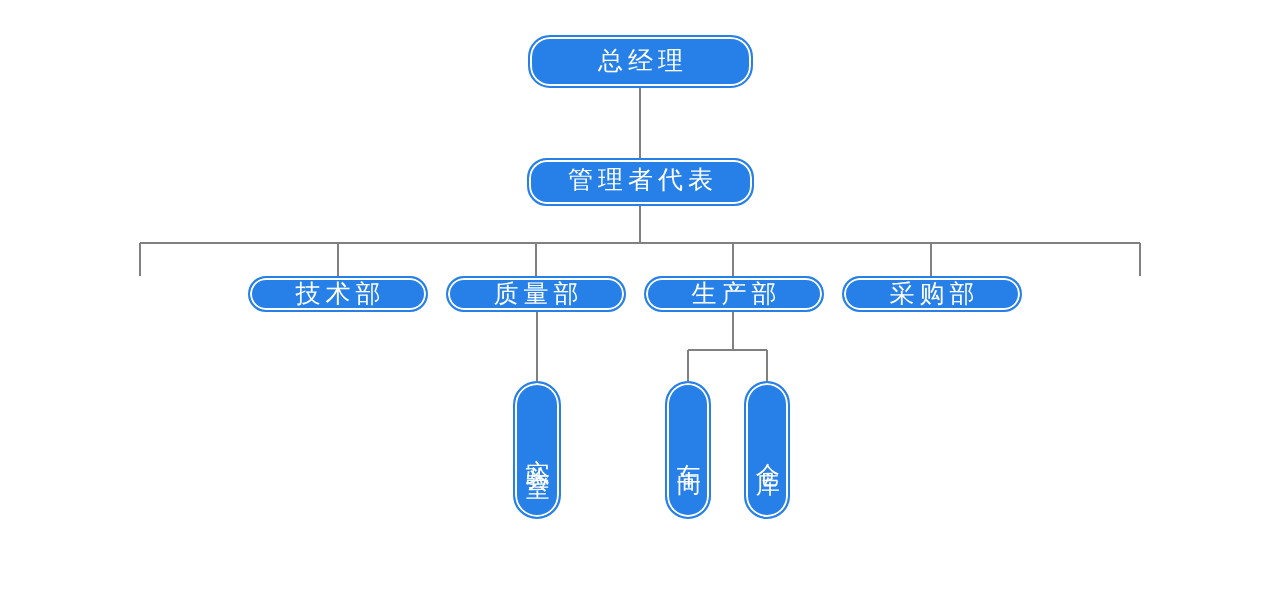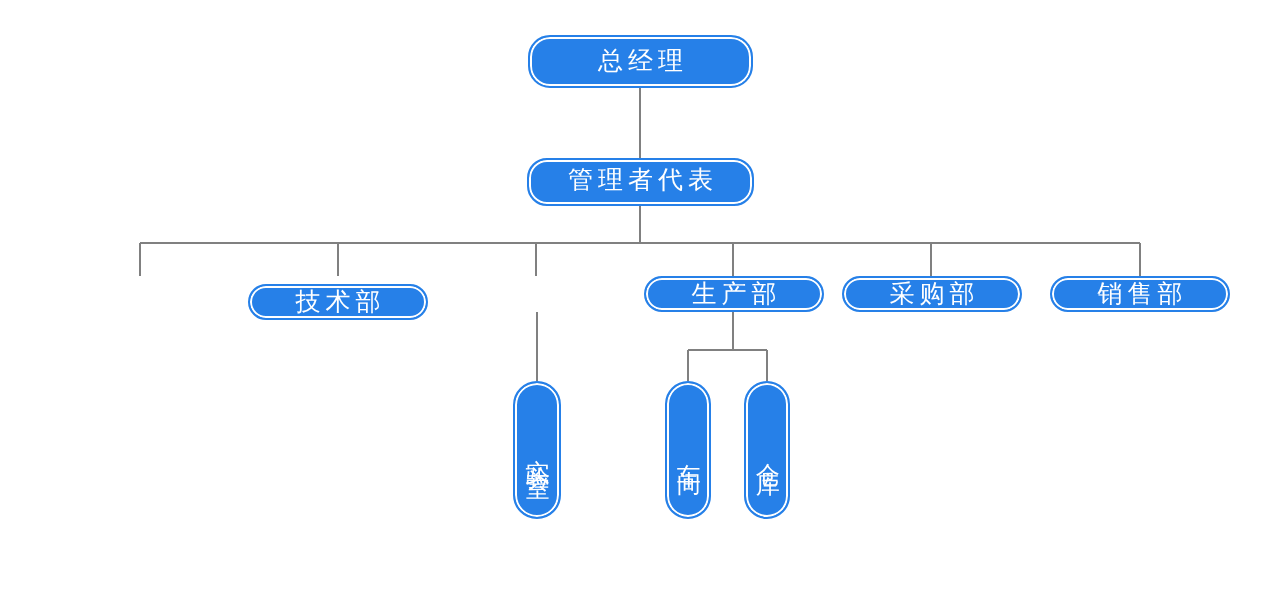--- a/index.html
+++ b/index.html
@@ -93,28 +93,28 @@
       <line x1="688" y1="350" x2="688" y2="381"></line>
       <line x1="767" y1="350" x2="767" y2="381"></line>
     </g>
   </svg>
 
   <div class="node horizontal root" style="left:528px; top:35px; width:225px; height:53px;">总经理</div>
 
   <div class="node horizontal" style="left:527px; top:158px; width:227px; height:48px;font-family:Liberation Mono, monospace;">管理者代表</div>
 
 
-  <div class="node horizontal" style="left:248px; top:284px; width:180px; height:36px;">技术部</div>
+  <div class="node horizontal" style="left:248px; top:276px; width:180px; height:36px;">技术部</div>
 
+  <div class="node horizontal" style="left:446px; top:276px; width:180px; height:36px;">质量部</div>
 
   <div class="node horizontal" style="left:842px; top:276px; width:180px; height:36px;">采购部</div>
 
   <div class="node horizontal" style="left:644px; top:276px; width:180px; height:36px;">生产部</div>
 
-  <div class="node horizontal" style="left:1050px; top:276px; width:180px; height:36px;">销售部</div>
 
   <div class="node vertical" style="left:513px; top:381px; width:48px; height:138px;">实验室</div>
 
   <div class="node vertical" style="left:665px; top:381px; width:46px; height:138px;">车间</div>
 
   <div class="node vertical" style="left:744px; top:381px; width:46px; height:138px;">仓库</div>
 
 </div>
 
 </body></html>

